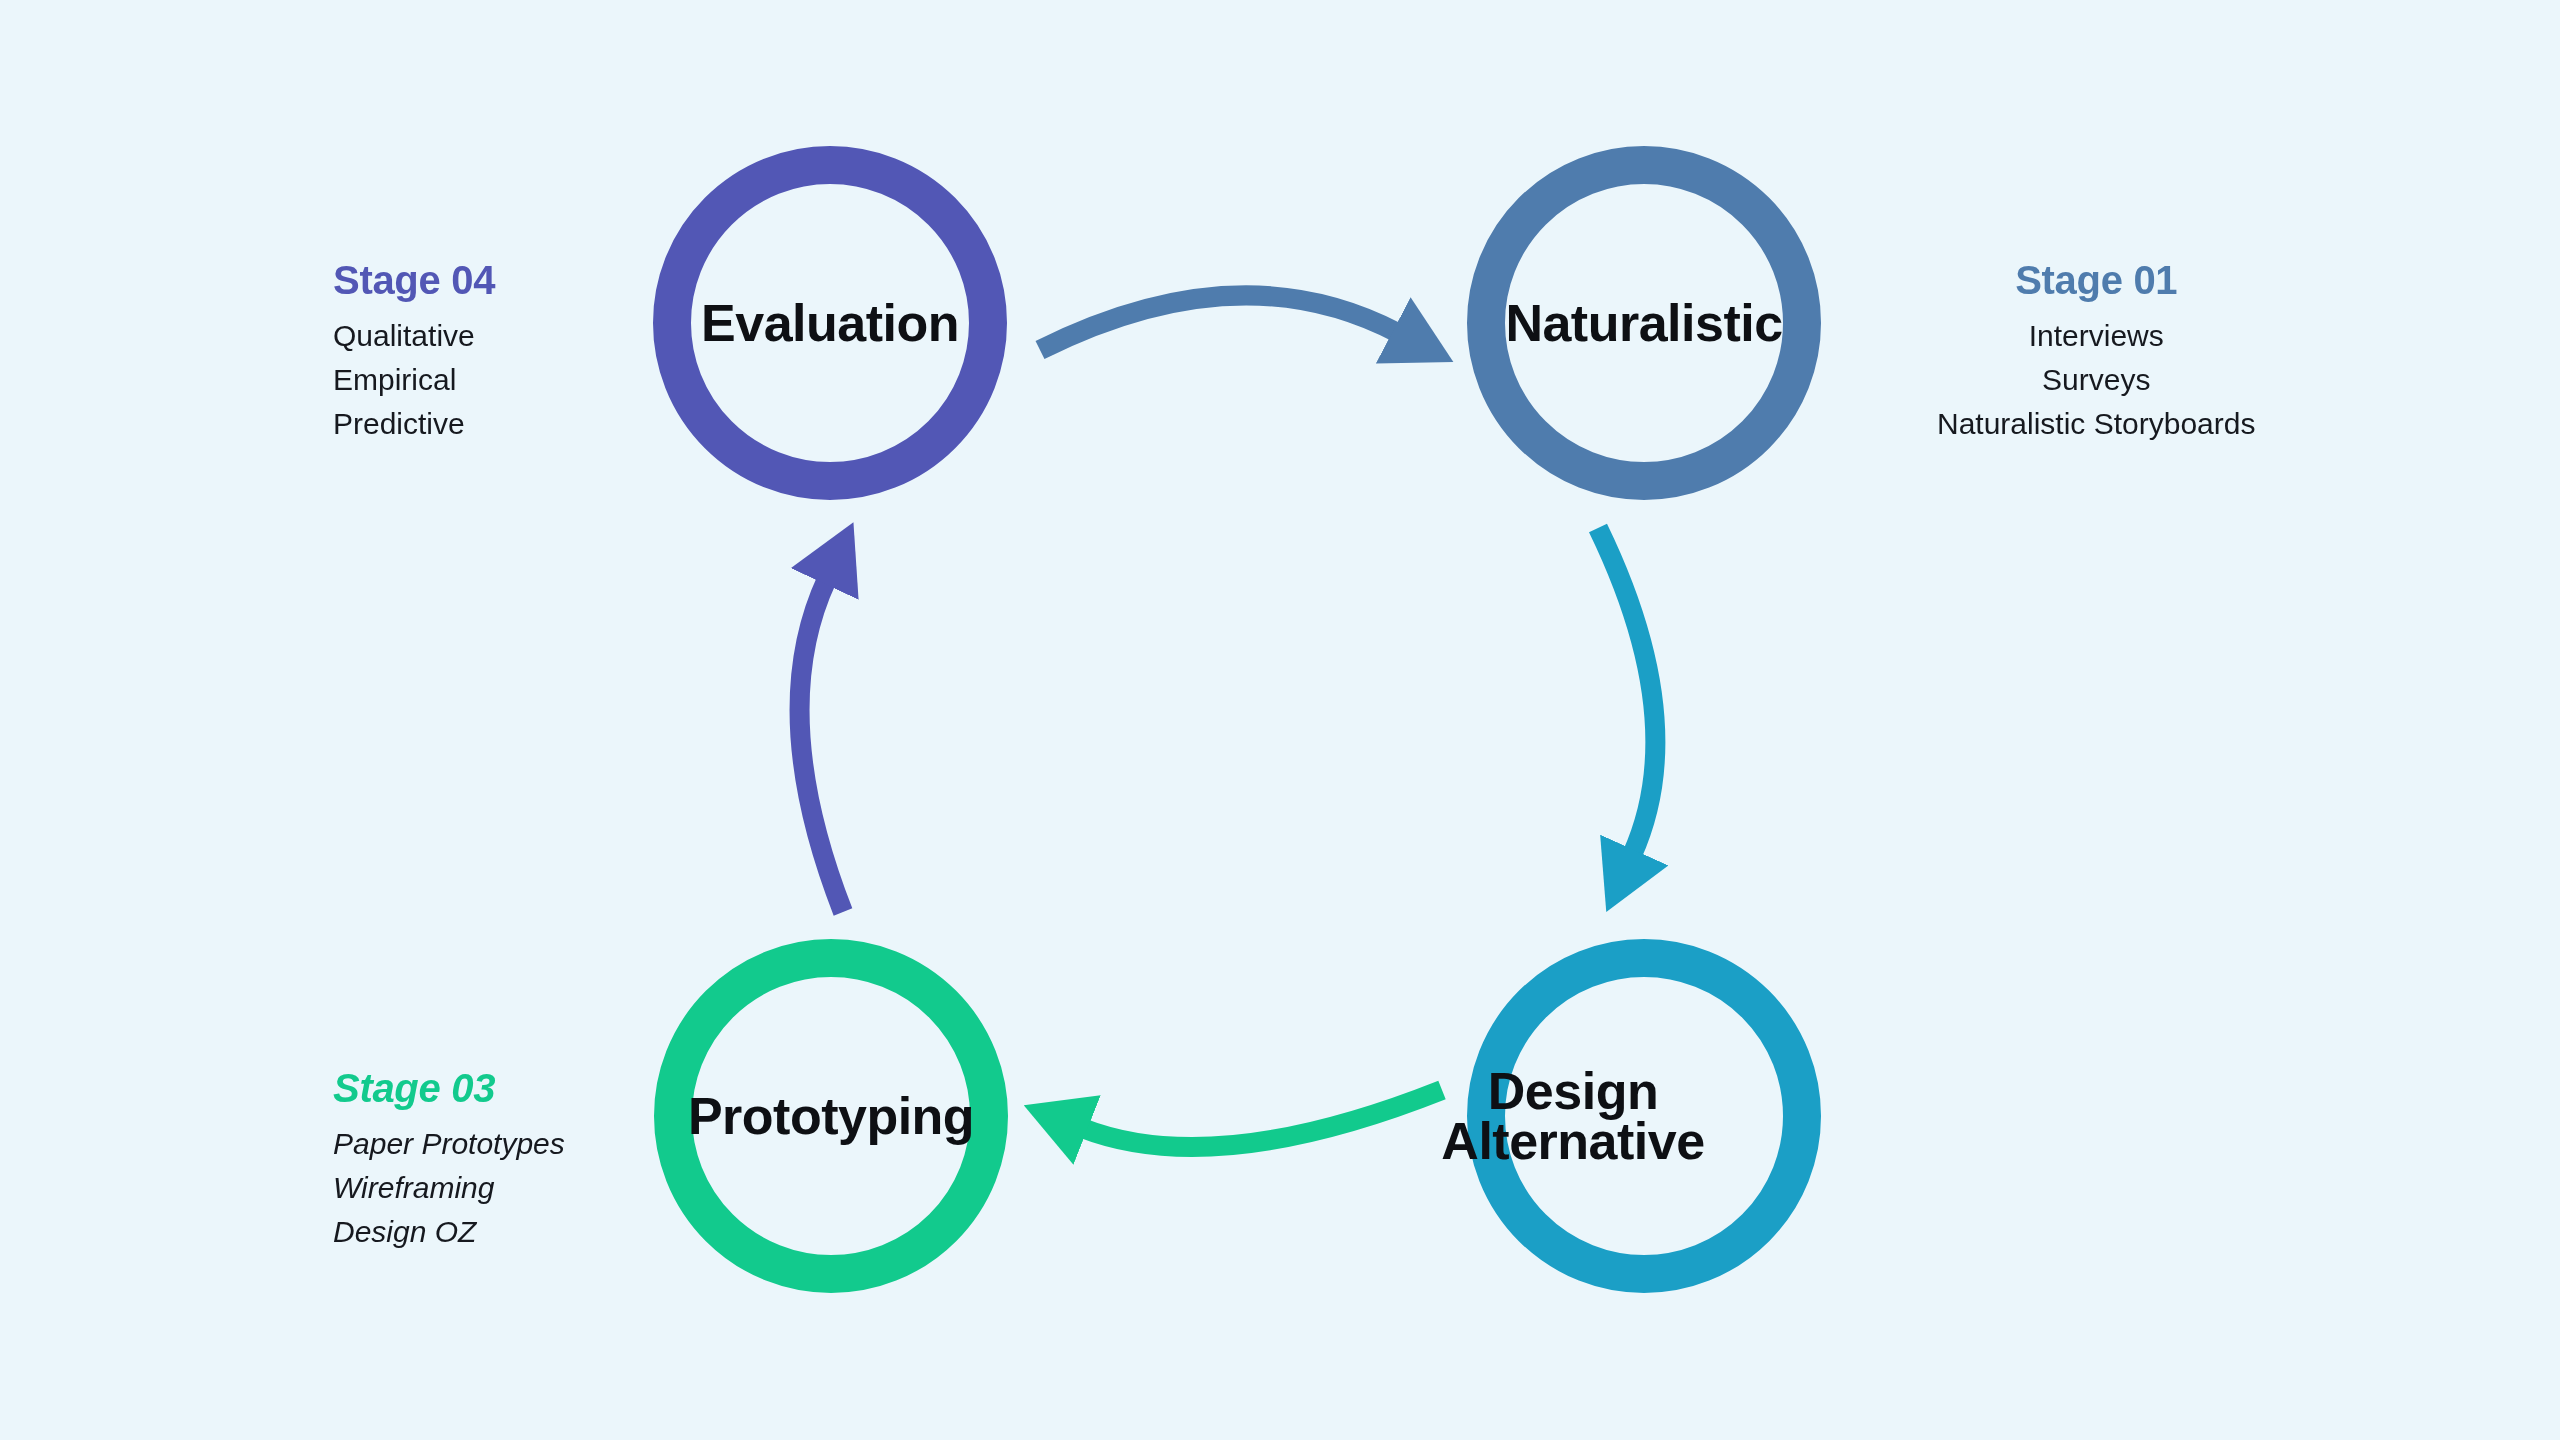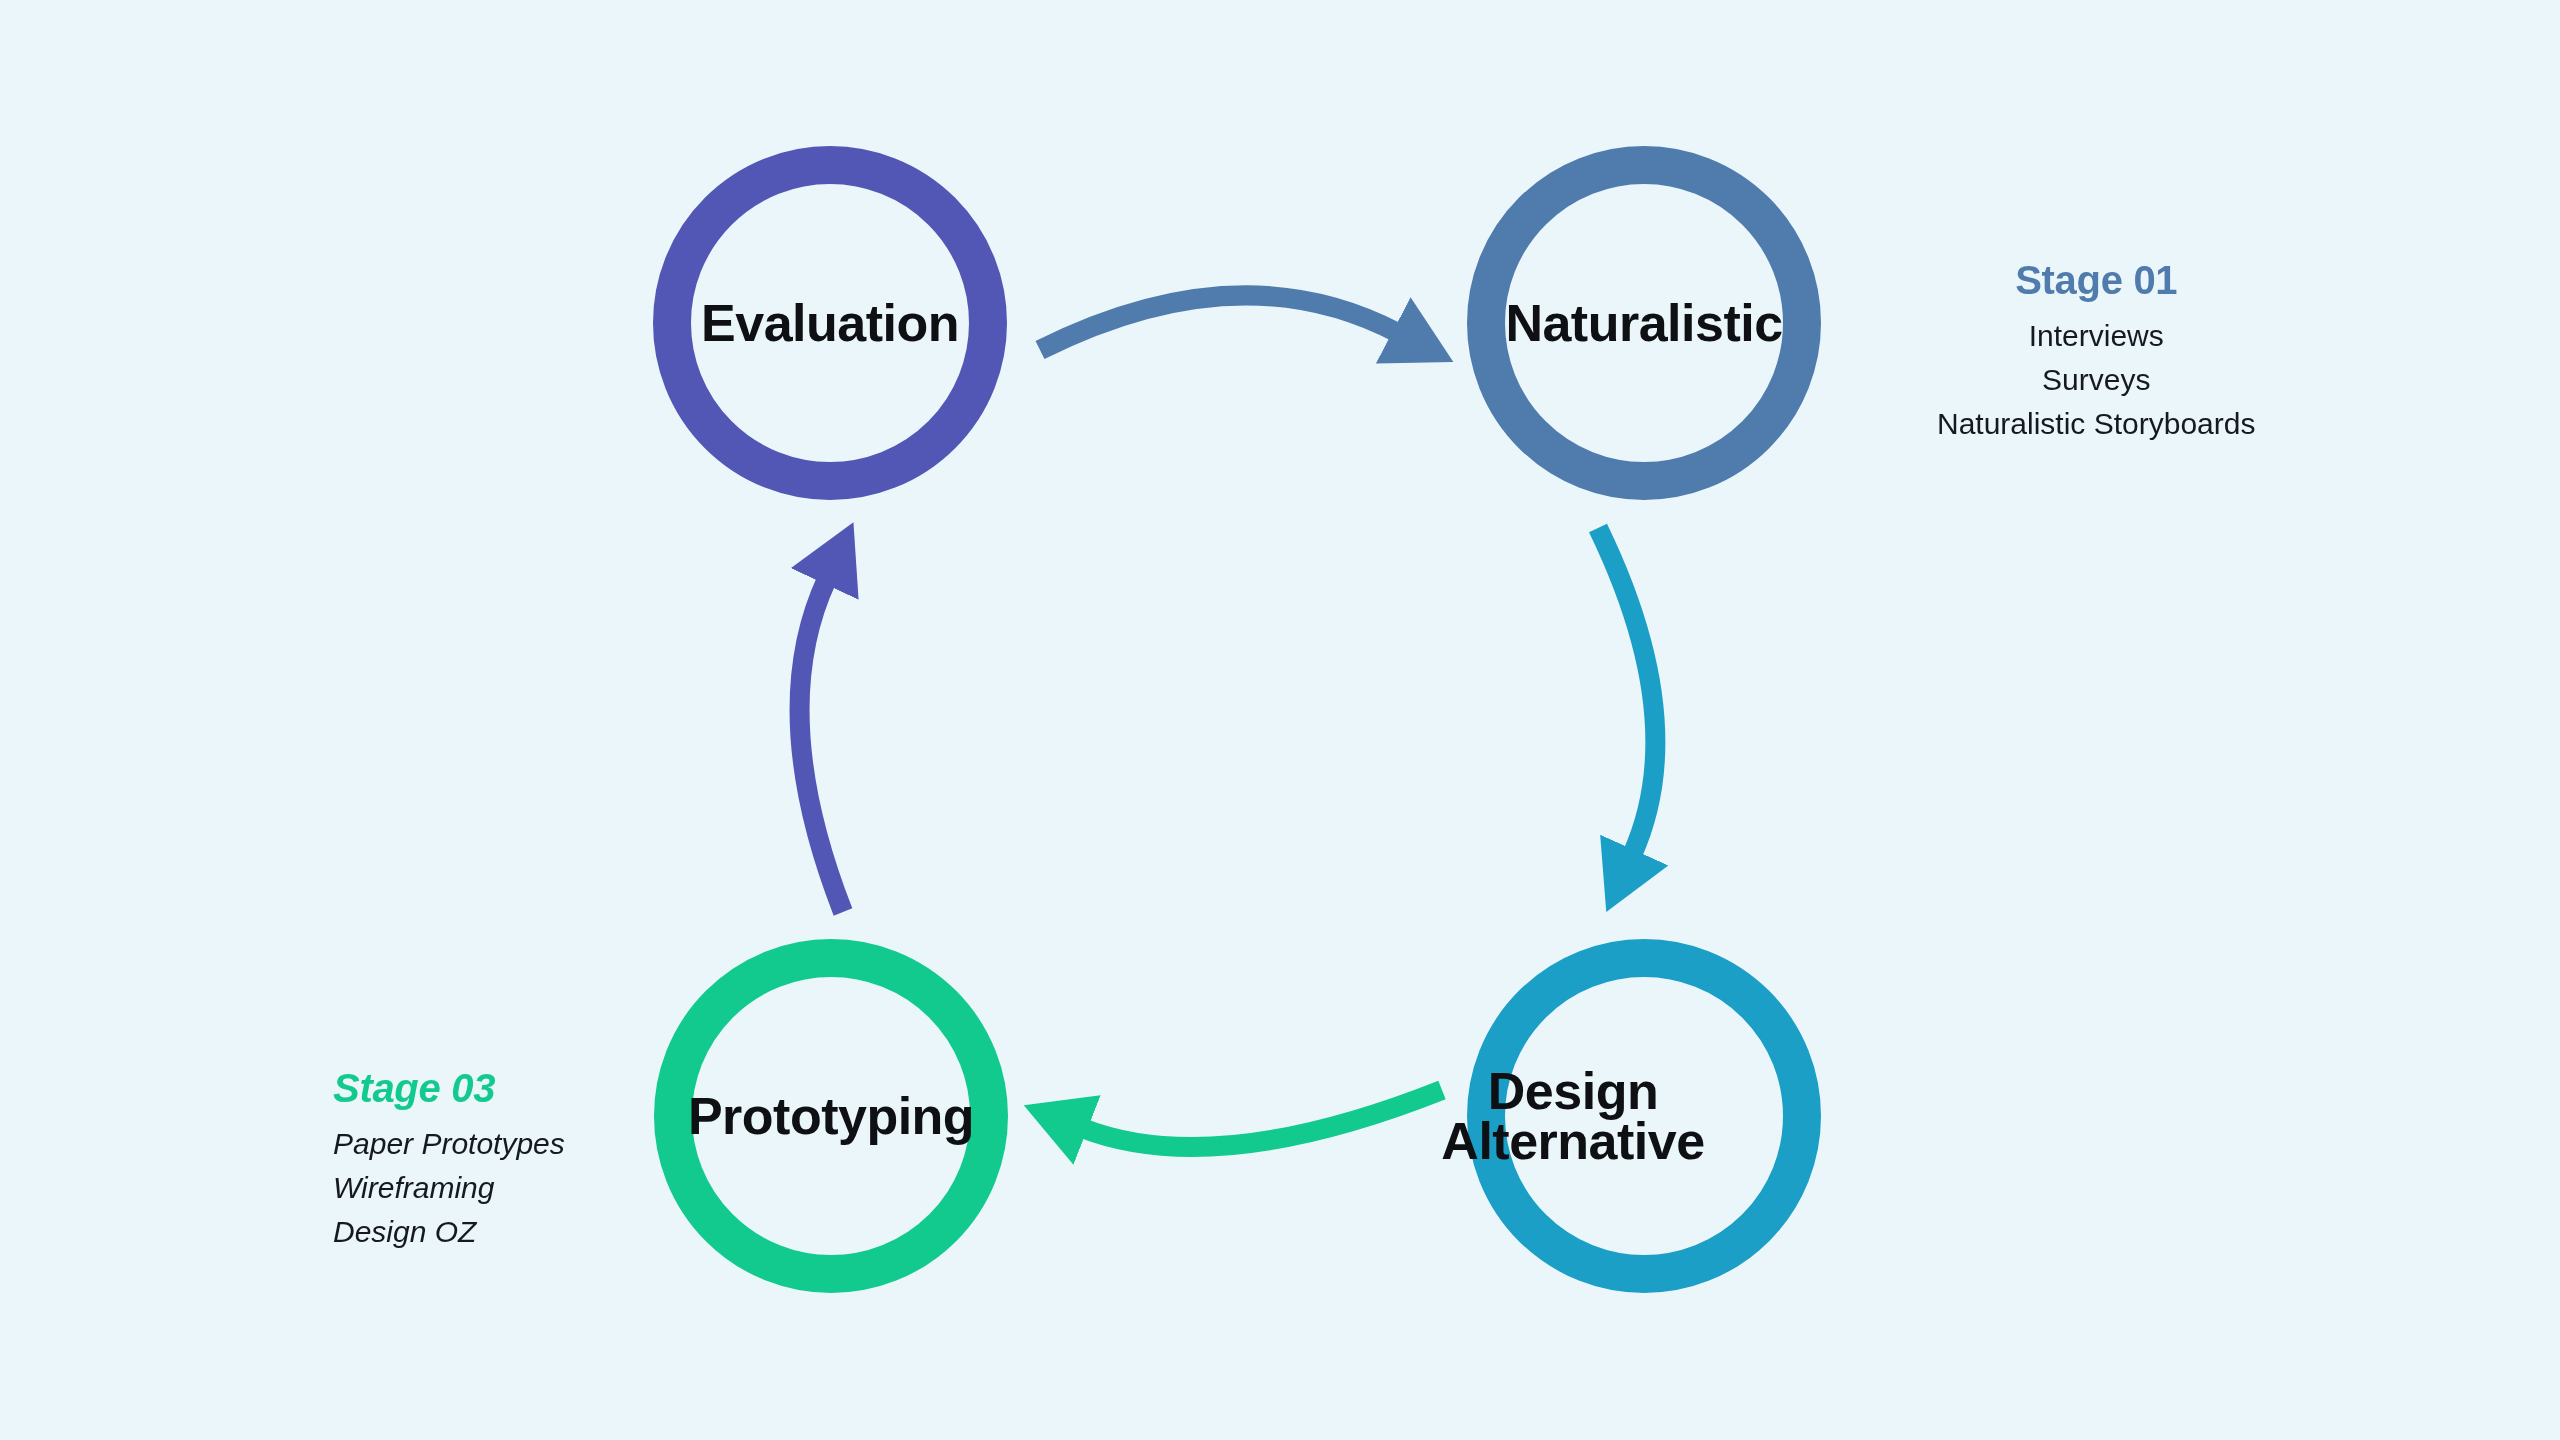--- a/index.html
+++ b/index.html
@@ -98,14 +98,20 @@
   </div>
 
 
   <div class="stage-block" style="left:333px; top:1064px;font-style:italic;">
     <div class="stage-badge" style="color: rgb(18, 202, 141);">Stage 03</div>
     <div class="stage-item">Paper Prototypes</div>
     <div class="stage-item">Wireframing</div>
     <div class="stage-item">Design OZ</div>
   </div>
 
+  <div class="stage-block" style="left:333px; top:256px;">
+    <div class="stage-badge" style="color: rgb(82, 87, 181);">Stage 04</div>
+    <div class="stage-item">Qualitative</div>
+    <div class="stage-item">Empirical</div>
+    <div class="stage-item">Predictive</div>
+  </div>
 
 </div>
 
 </body></html>

